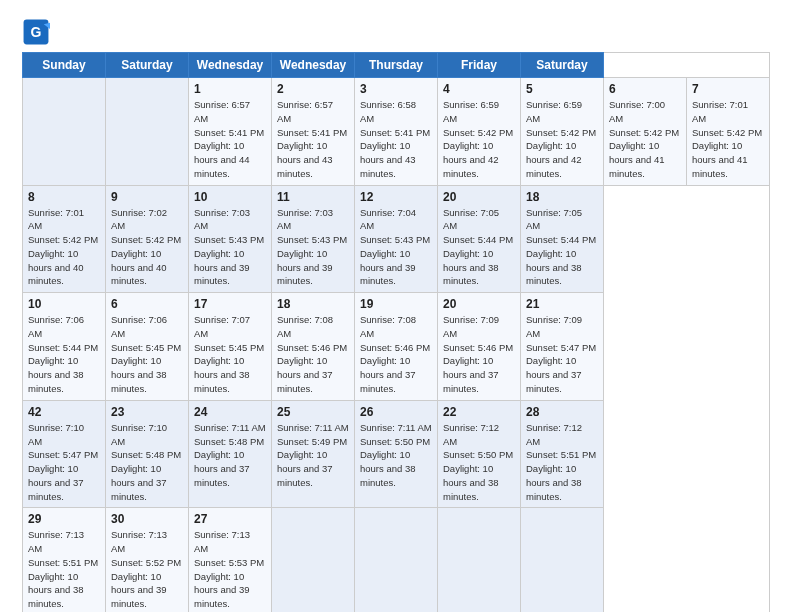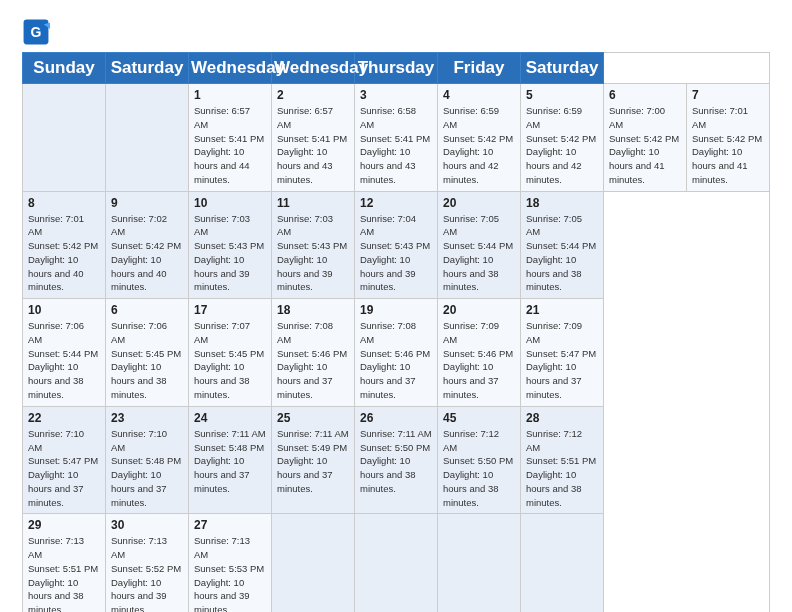--- a/index.html
+++ b/index.html
@@ -59,21 +59,21 @@
       border: 1px solid #ccc;
       border-collapse: collapse;
       width: 100%;
       font-size: 10px;
       table-layout: fixed;
     }
     .calendar thead tr th {
       background: #2a6fba;
       color: #fff;
       padding: 5px 2px;
-      font-size: 17px;
+      font-size: 12px;
       font-weight: bold;
       border: 1px solid #3a7fca;
     }
     .calendar tbody tr td {
       vertical-align: top;
       border: 1px solid #ccc;
       padding: 4px 5px;
       height: 88px;
       background: #fff;
     }
@@ -221,41 +221,41 @@
         <span class="day-num">20</span>
         <span class="day-info">Sunrise: 7:09 AM<br>Sunset: 5:46 PM<br>Daylight: 10 hours and 37 minutes.</span>
       </td>
           <td>
         <span class="day-num">21</span>
         <span class="day-info">Sunrise: 7:09 AM<br>Sunset: 5:47 PM<br>Daylight: 10 hours and 37 minutes.</span>
       </td>
         </tr>
         <tr>
           <td>
-        <span class="day-num">22</span>
+        <span class="day-num">42</span>
         <span class="day-info">Sunrise: 7:10 AM<br>Sunset: 5:47 PM<br>Daylight: 10 hours and 37 minutes.</span>
       </td>
           <td>
         <span class="day-num">23</span>
         <span class="day-info">Sunrise: 7:10 AM<br>Sunset: 5:48 PM<br>Daylight: 10 hours and 37 minutes.</span>
       </td>
           <td>
         <span class="day-num">24</span>
         <span class="day-info">Sunrise: 7:11 AM<br>Sunset: 5:48 PM<br>Daylight: 10 hours and 37 minutes.</span>
       </td>
           <td>
         <span class="day-num">25</span>
         <span class="day-info">Sunrise: 7:11 AM<br>Sunset: 5:49 PM<br>Daylight: 10 hours and 37 minutes.</span>
       </td>
           <td>
         <span class="day-num">26</span>
         <span class="day-info">Sunrise: 7:11 AM<br>Sunset: 5:50 PM<br>Daylight: 10 hours and 38 minutes.</span>
       </td>
           <td>
-        <span class="day-num">45</span>
+        <span class="day-num">22</span>
         <span class="day-info">Sunrise: 7:12 AM<br>Sunset: 5:50 PM<br>Daylight: 10 hours and 38 minutes.</span>
       </td>
           <td>
         <span class="day-num">28</span>
         <span class="day-info">Sunrise: 7:12 AM<br>Sunset: 5:51 PM<br>Daylight: 10 hours and 38 minutes.</span>
       </td>
         </tr>
         <tr>
           <td>
         <span class="day-num">29</span>

